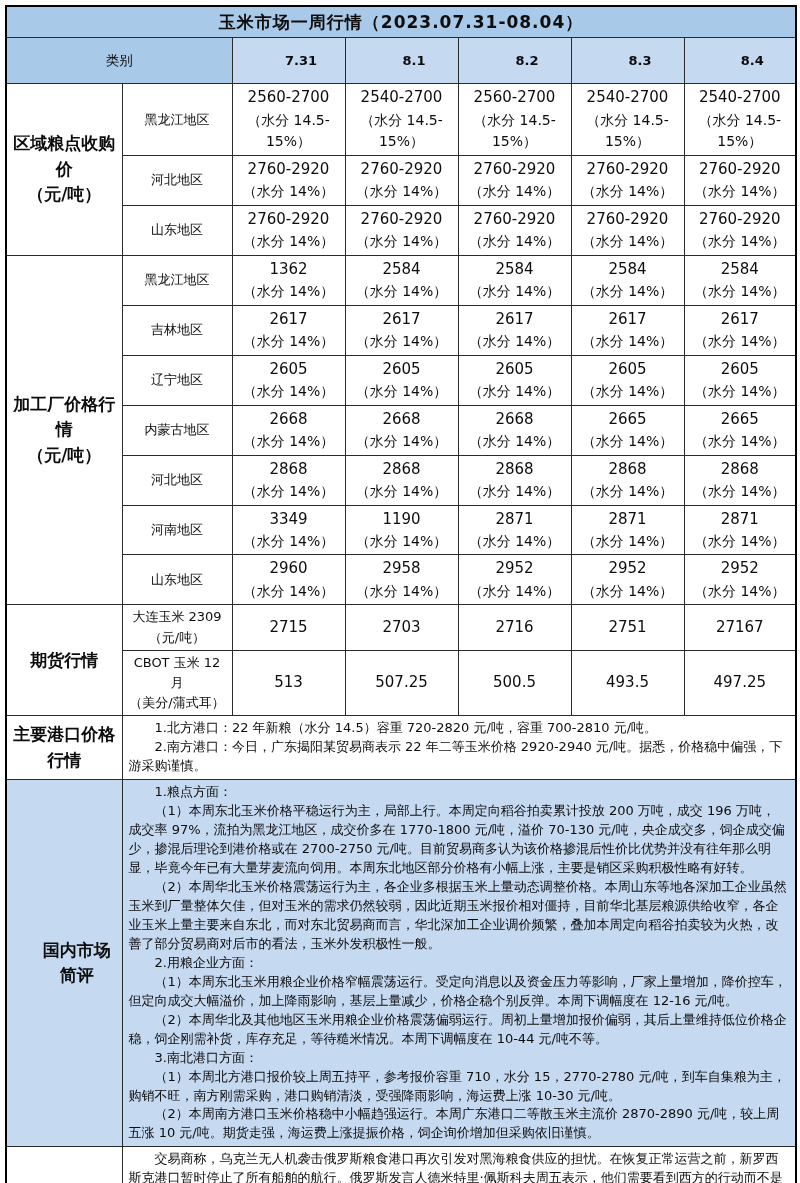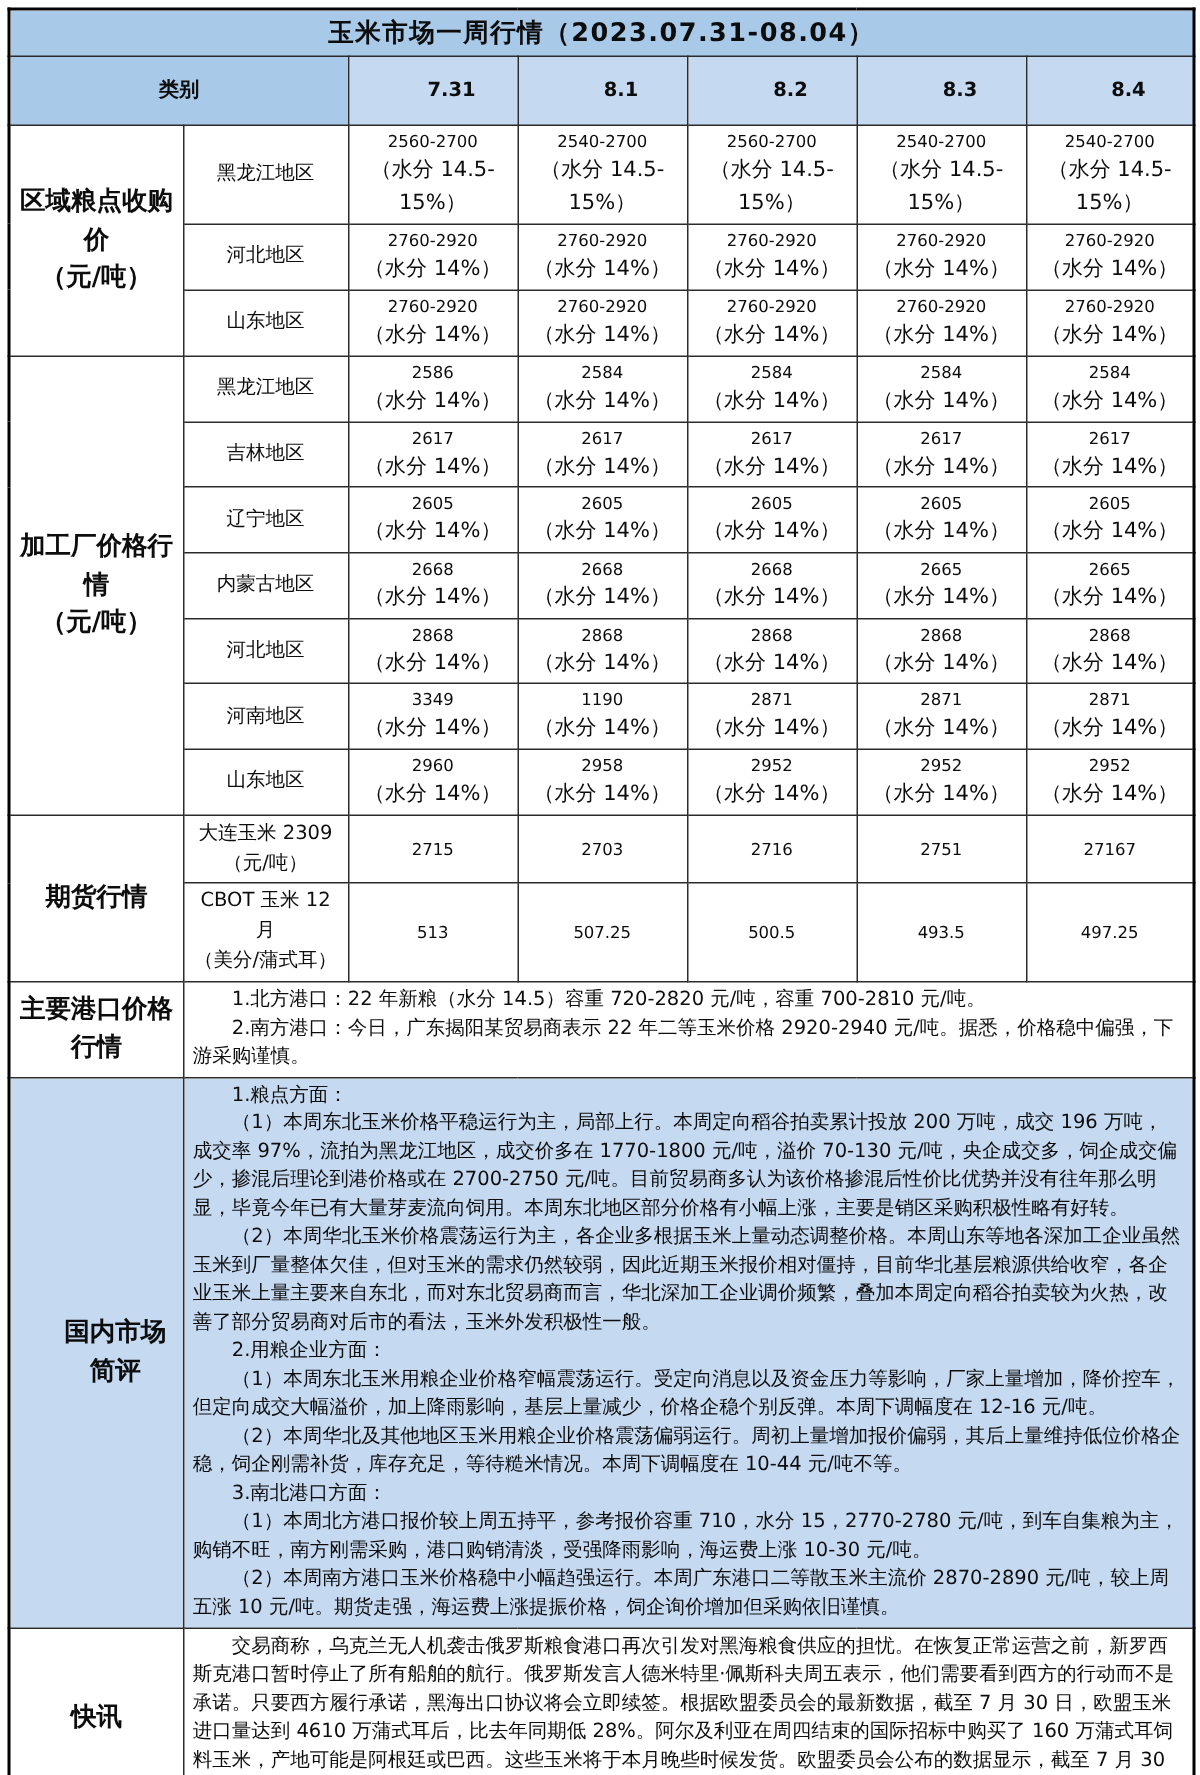--- a/index.html
+++ b/index.html
@@ -9,29 +9,29 @@
   }
   html,body{margin:0;padding:0;background:#fff;}
   body{width:800px;font-family:"DejaVu Sans","Liberation Sans",sans-serif;color:#0d0d0d;}
   .page{width:800px;box-sizing:border-box;padding:5px;}
   table.tbl{width:790px;border-collapse:collapse;table-layout:fixed;border:2px solid #000;}
   td{border:1px solid var(--border);text-align:center;vertical-align:middle;
      font-size:12.5px;line-height:1.55;padding:2px 3px;box-sizing:border-box;overflow:hidden;}
   .bg-dark{background:var(--blue-dark);}
   .bg-light{background:var(--blue-light);padding-left:28px;}
   td.title{font-weight:bold;font-size:17px;height:28px;letter-spacing:1px;}
-  td.cat{font-weight:bold;font-size:13.5px;}
+  td.cat{font-weight:normal;font-size:13.5px;}
   td.hdate{font-weight:bold;font-size:13px;}
   tr.rhead{height:46px;}
   tr.r44{height:44px;}
   tr.r42{height:42px;}
   tr.rport{height:60px;padding-left:28px;}
   td.seclabel{font-weight:bold;font-size:17px;line-height:1.5;}
   td.region{font-size:13px;}
-  .pv{font-size:11px;}
+  .pv{font-size:15px;}
   .pn{font-size:14px;}
   td.textcell{text-align:left;vertical-align:middle;padding:3px 8px 3px 6px;font-size:13px;line-height:1.46;}
   .para{text-indent:2em;}
   .para b{font-weight:normal;}
 </style>
 </head>
 <body>
 
 <div class="page">
   <table class="tbl">
@@ -137,21 +137,21 @@
         </tr>
         <tr class="r42">
           <td class="seclabel" rowspan="7">
             <div>加工厂价格行情</div>
             <div>（元/吨）</div>
           </td>
           <td class="region">
             <div>黑龙江地区</div>
           </td>
           <td class="pricecell">
-            <div class="pv">2586</div>
+            <div class="pv">1362</div>
             <div class="pn">（水分 14%）</div>
           </td>
           <td class="pricecell">
             <div class="pv">2584</div>
             <div class="pn">（水分 14%）</div>
           </td>
           <td class="pricecell">
             <div class="pv">2584</div>
             <div class="pn">（水分 14%）</div>
           </td>

